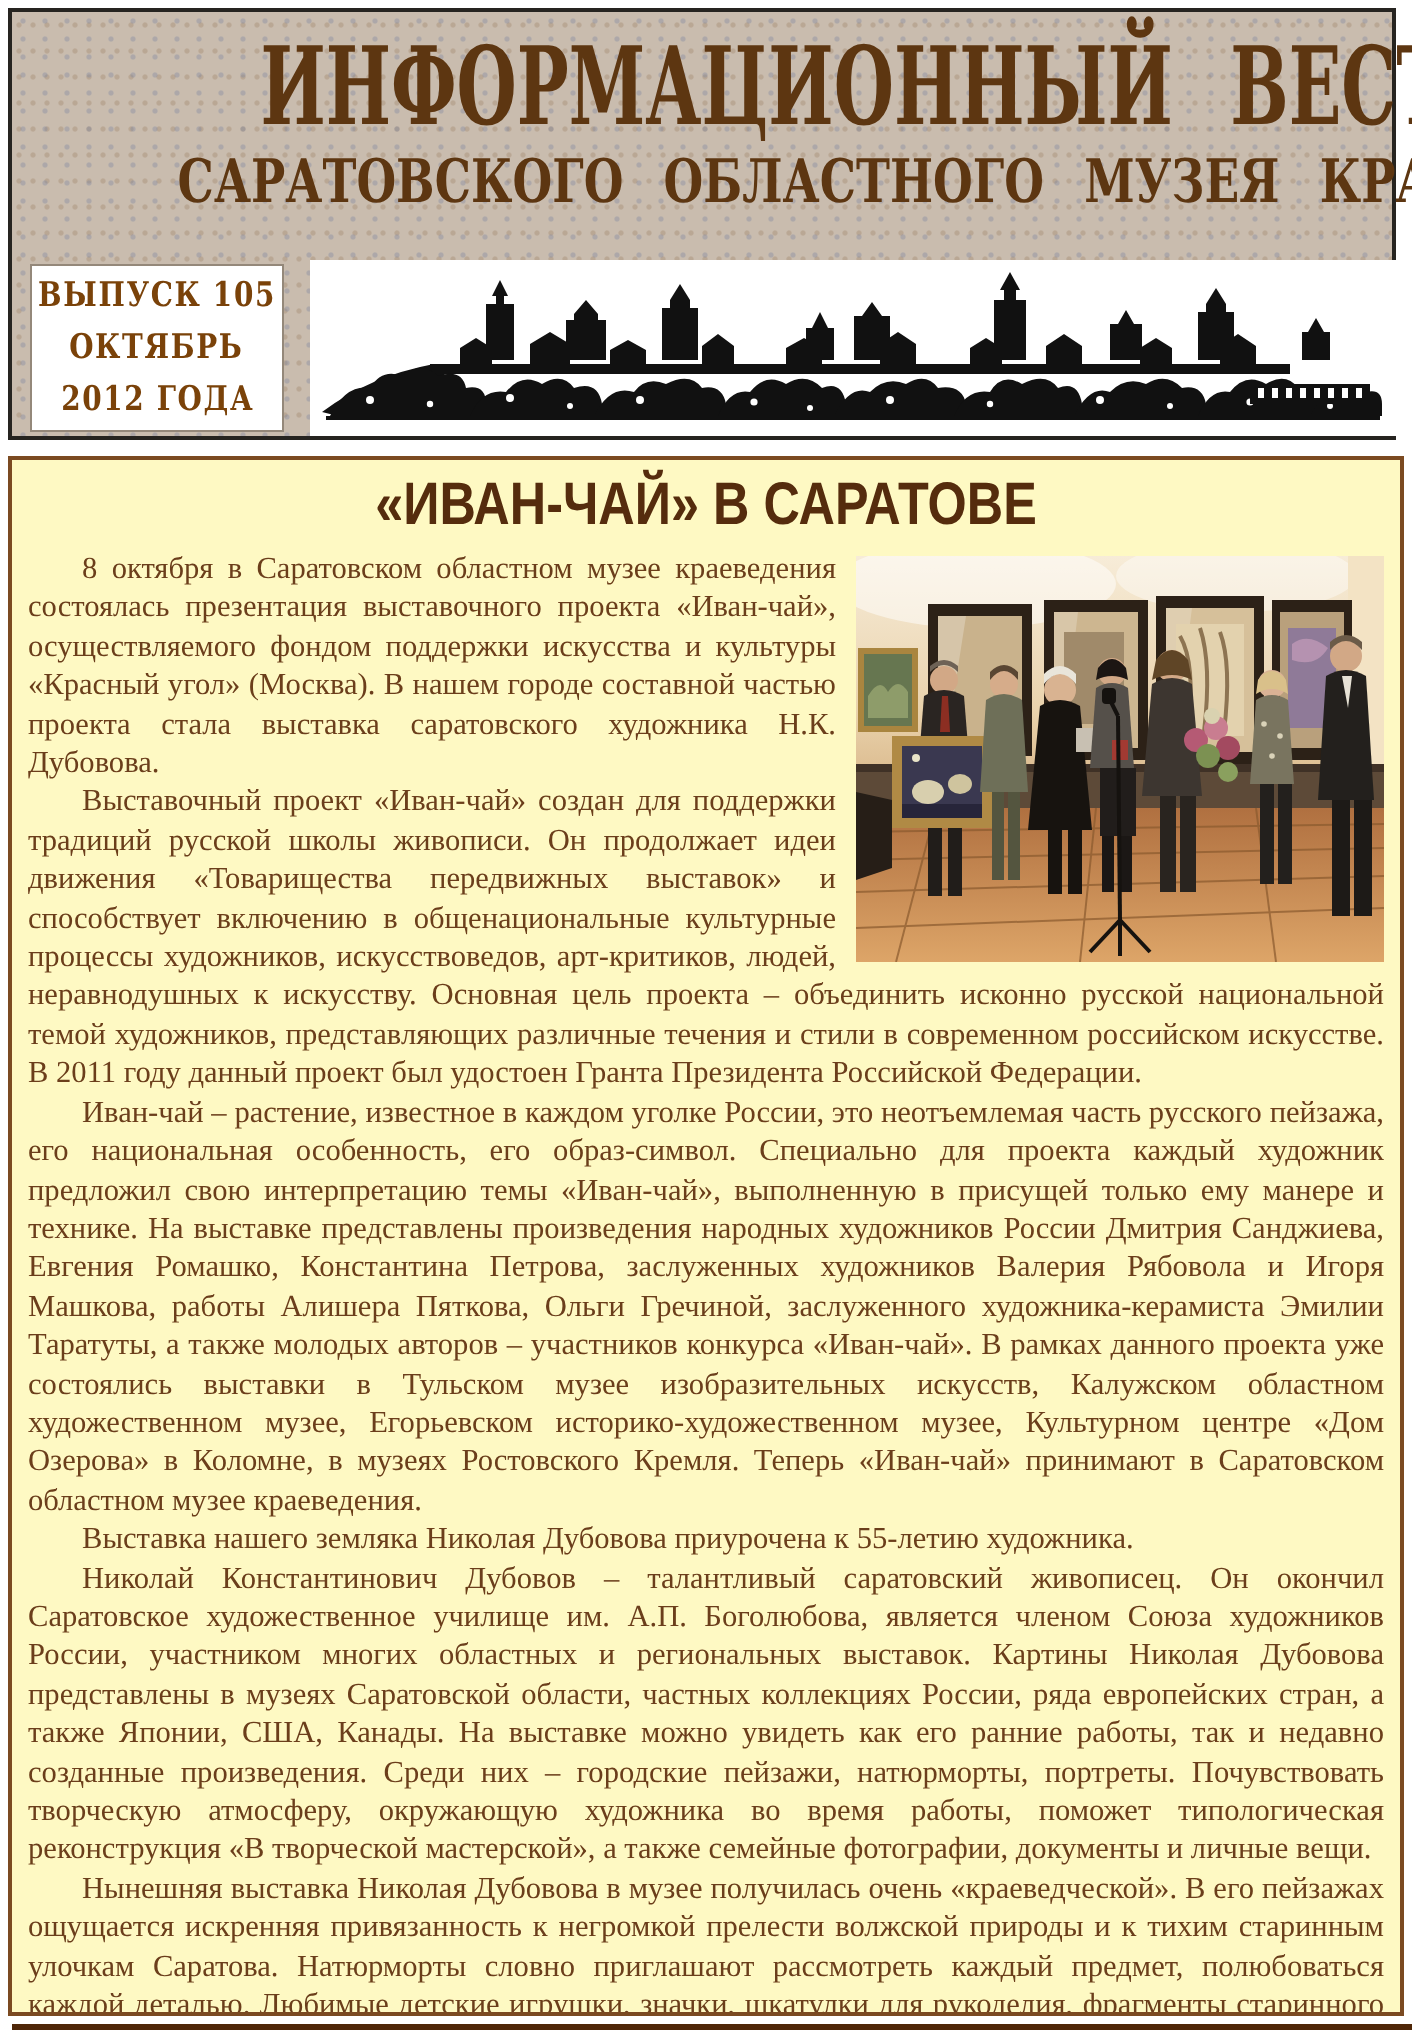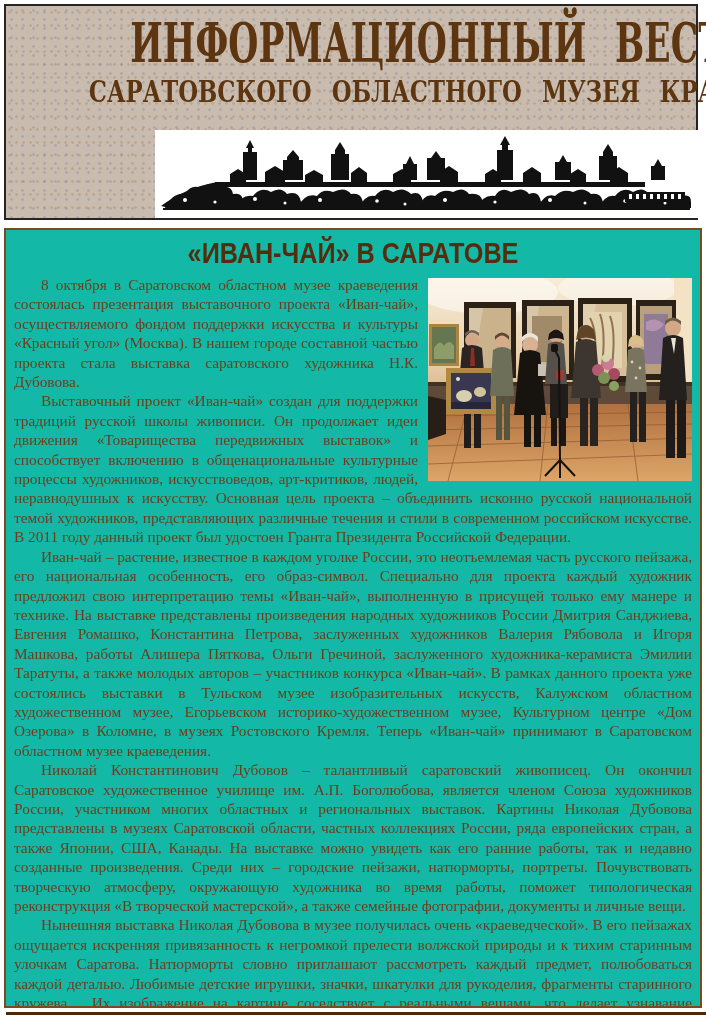--- a/index.html
+++ b/index.html
@@ -45,21 +45,21 @@
   }
   .engraving {
     position:absolute; left:149px; top:124px; width:543px; height:88px;
     background:#ffffff;
   }
   .engraving svg { display:block; width:100%; height:100%; }
 
   
   .content {
     position:absolute; left:4px; top:228px; width:698px; height:780px;
-    box-sizing:border-box; background:#14b8a6; border:2px solid #7b4a21;
+    box-sizing:border-box; background:#fef9c3; border:2px solid #7b4a21;
     padding:6px 8px 0 8px; overflow:hidden;
   }
   .article-title {
     margin:2px 0 7px 0; text-align:center; white-space:nowrap;
     font-family:"Liberation Sans", sans-serif; font-weight:bold;
     font-size:30px; line-height:30px; color:#552c0d;
     transform:scaleX(0.84); transform-origin:center center;
   }
   .photo {
     float:right; width:264px; height:203px; margin:3px 0 6px 10px;
@@ -77,20 +77,25 @@
 </style>
 </head>
 <body>
 
 <div class="page">
 
   <div class="masthead">
     <div class="masthead-title">ИНФОРМАЦИОННЫЙ ВЕСТНИК</div>
     <div class="masthead-subtitle">САРАТОВСКОГО ОБЛАСТНОГО МУЗЕЯ КРАЕВЕДЕНИЯ</div>
 
+    <div class="issue-box">
+      <div class="issue-line">ВЫПУСК 105</div>
+      <div class="issue-line">ОКТЯБРЬ</div>
+      <div class="issue-line">2012 ГОДА</div>
+    </div>
 
     <div class="engraving">
       <svg viewBox="0 0 543 88" preserveAspectRatio="none">
 
         <rect x="8" y="78" width="527" height="2" fill="#111"></rect>
 
         <path d="M6 76 Q30 58 62 52 L70 60 Q40 66 14 78 Z" fill="#111"></path>
 
         <rect x="60" y="52" width="430" height="5" fill="#111"></rect>
 
@@ -306,19 +311,20 @@
           <line x1="132" y1="182" x2="132" y2="200"></line>
           <line x1="131" y1="80" x2="127" y2="72"></line>
         </g>
         <rect x="123" y="66" width="7" height="8" rx="2" fill="#15120f"></rect>
       </svg>
     </div>
 
     <p>8 октября в Саратовском областном музее краеведения состоялась презентация выставочного проекта «Иван-чай», осуществляемого фондом поддержки искусства и культуры «Красный угол» (Москва). В нашем городе составной частью проекта стала выставка саратовского художника Н.К. Дубовова.</p>
     <p>Выставочный проект «Иван-чай» создан для поддержки традиций русской школы живописи. Он продолжает идеи движения «Товарищества передвижных выставок» и способствует включению в общенациональные культурные процессы художников, искусствоведов, арт-критиков, людей, неравнодушных к искусству. Основная цель проекта – объединить исконно русской национальной темой художников, представляющих различные течения и стили в современном российском искусстве. В 2011 году данный проект был удостоен Гранта Президента Российской Федерации.</p>
     <p>Иван-чай – растение, известное в каждом уголке России, это неотъемлемая часть русского пейзажа, его национальная особенность, его образ-символ. Специально для проекта каждый художник предложил свою интерпретацию темы «Иван-чай», выполненную в присущей только ему манере и технике. На выставке представлены произведения народных художников России Дмитрия Санджиева, Евгения Ромашко, Константина Петрова, заслуженных художников Валерия Рябовола и Игоря Машкова, работы Алишера Пяткова, Ольги Гречиной, заслуженного художника-керамиста Эмилии Таратуты, а также молодых авторов – участников конкурса «Иван-чай». В рамках данного проекта уже состоялись выставки в Тульском музее изобразительных искусств, Калужском областном художественном музее, Егорьевском историко-художественном музее, Культурном центре «Дом Озерова» в Коломне, в музеях Ростовского Кремля. Теперь «Иван-чай» принимают в Саратовском областном музее краеведения.</p>
+    <p>Выставка нашего земляка Николая Дубовова приурочена к 55-летию художника.</p>
     <p>Николай Константинович Дубовов – талантливый саратовский живописец. Он окончил Саратовское художественное училище им. А.П. Боголюбова, является членом Союза художников России, участником многих областных и региональных выставок. Картины Николая Дубовова представлены в музеях Саратовской области, частных коллекциях России, ряда европейских стран, а также Японии, США, Канады. На выставке можно увидеть как его ранние работы, так и недавно созданные произведения. Среди них – городские пейзажи, натюрморты, портреты. Почувствовать творческую атмосферу, окружающую художника во время работы, поможет типологическая реконструкция «В творческой мастерской», а также семейные фотографии, документы и личные вещи.</p>
     <p>Нынешняя выставка Николая Дубовова в музее получилась очень «краеведческой». В его пейзажах ощущается искренняя привязанность к негромкой прелести волжской природы и к тихим старинным улочкам Саратова. Натюрморты словно приглашают рассмотреть каждый предмет, полюбоваться каждой деталью. Любимые детские игрушки, значки, шкатулки для рукоделия, фрагменты старинного кружева… Их изображение на картине соседствует с реальными вещами, что делает узнавание особенно радостным и запоминающимся. Калейдоскоп из дорогих художнику памятных предметов и фотографий складывается в своеобразный рассказ о его детских годах, о семье, об особом восприятии окружающего. Включение этой выставки в контекст проекта «Иван-чай» абсолютно логично, т.к. она полностью отвечает его направленности, а автор картин достойно представляет саратовскую школу живописи.</p>
 
   </div>
 
   <div class="bottom-rule"></div>
 </div>
 
 </body></html>

